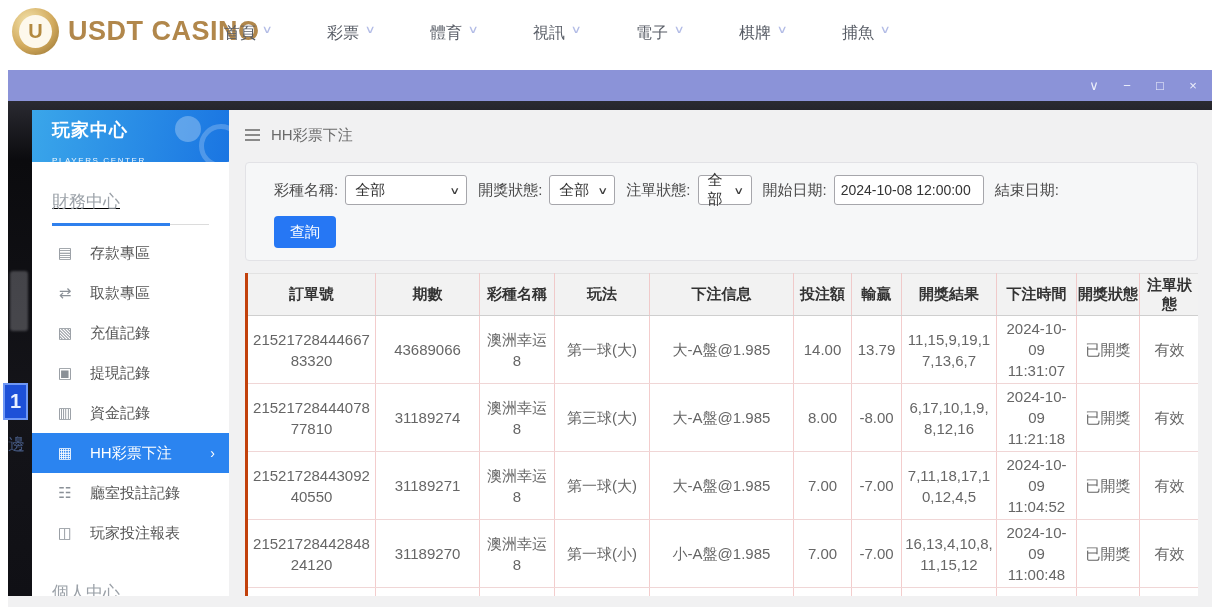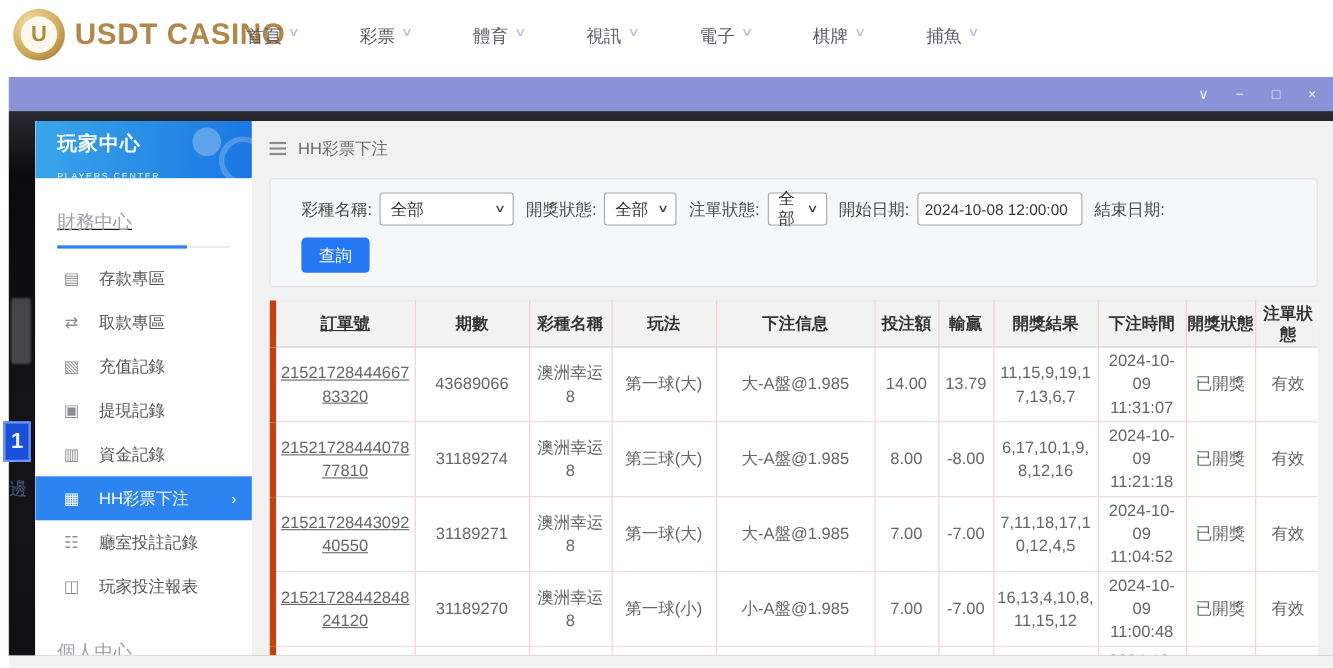--- a/index.html
+++ b/index.html
@@ -83,21 +83,21 @@
   .dtinput { width:150px; height:30px; background:#fff; border:1px solid #a6a6ab; border-radius:3px;
     padding:0 6px; font-size:14px; color:#333; font-family:"Liberation Sans","DejaVu Sans",sans-serif; }
   .btn-query { margin-top:11px; width:62px; height:32px; background:#2677f4; color:#fff; border:none;
     border-radius:4px; font-size:15px; cursor:pointer; }
 
   .table-wrap { margin-top:12px; height:332px; overflow:hidden; background:#fff; }
   table { width:100%; border-collapse:collapse; table-layout:fixed; text-align:center; }
   th { background:#f2f2f2; color:#333; font-weight:700; font-size:15px; height:42px;
     border-right:1px solid #f0caca; border-bottom:1px solid #cfcfcf; border-top:1px solid #e2e2e2;
     padding:0 1px; overflow:hidden; }
-  th:first-child, td:first-child { border-left:6px solid #c2410c;text-decoration:underline; }
+  th:first-child, td:first-child { border-left:3px solid #c2410c; }
   td { color:#666; font-size:15px; height:56px; line-height:1.4; padding:2px 3px;
     border-right:1px solid #f3cdcd; border-bottom:1px solid #f0d6d6; overflow:hidden; }
   td.brk { word-break:break-all;margin-left:35px; }
 
   
   .hscroll { position:absolute; left:8px; top:596px; width:1204px; height:11px; background:#f1f1f2; }
 </style>
 </head>
 <body>
 

